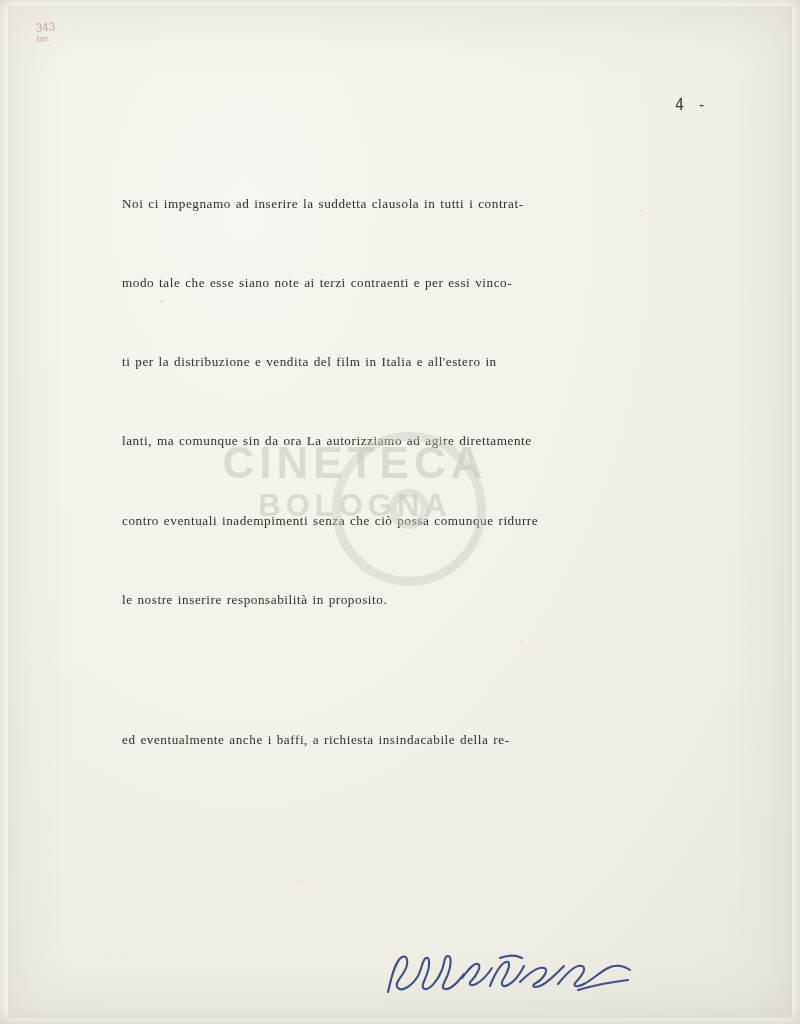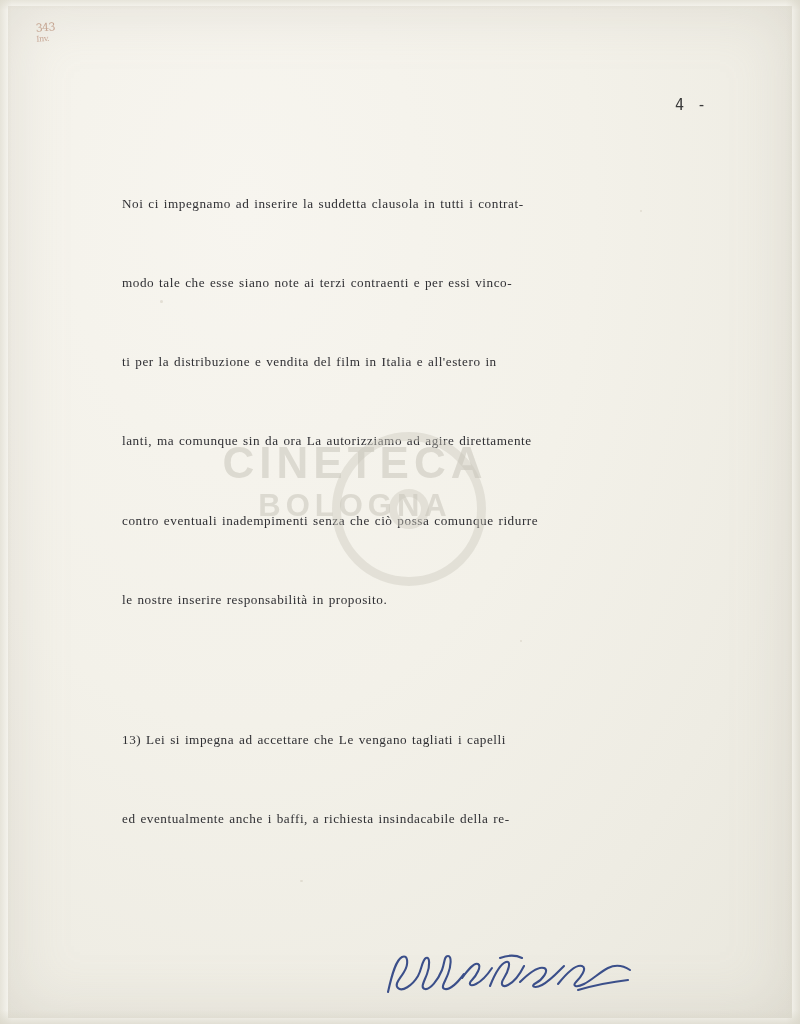--- a/index.html
+++ b/index.html
@@ -194,21 +194,20 @@
     <p class="para indent">
       <span class="ln">Noi ci impegnamo ad inserire la suddetta clausola in tutti i contrat-</span>
       <span class="ln">modo tale che esse siano note ai terzi contraenti e per essi vinco-</span>
       <span class="ln">ti per la distribuzione e vendita del film in Italia e all'estero in</span>
       <span class="ln">lanti, ma comunque sin da ora La autorizziamo ad agire direttamente</span>
       <span class="ln">contro eventuali inadempimenti senza che ciò possa comunque ridurre</span>
       <span class="ln">le nostre inserire responsabilità in proposito.</span>
     </p>
 
     <p class="para indent">
-      <span class="ln">13) Lei si impegna ad accettare che Le vengano tagliati i capelli</span>
       <span class="ln">ed eventualmente anche i baffi, a richiesta insindacabile della re-</span>
     </p>
 
     <p class="para indent">
       
       
       
       
     </p>
 

